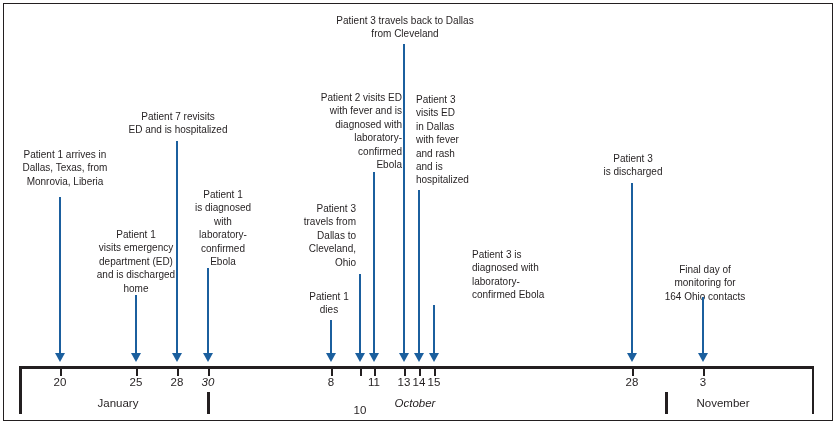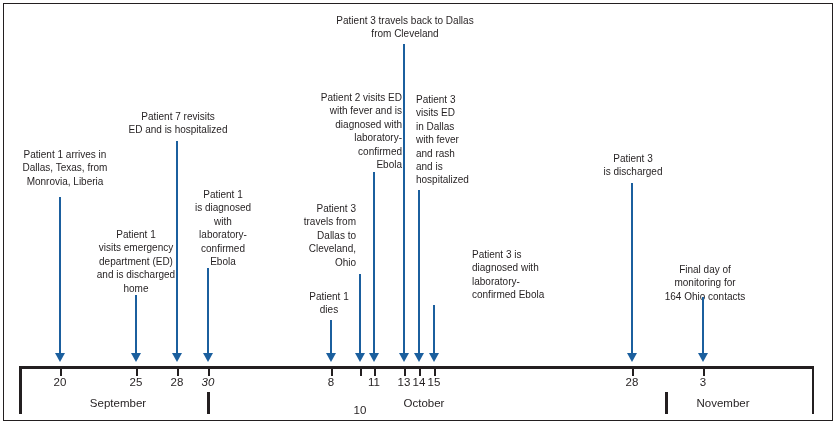--- a/index.html
+++ b/index.html
@@ -210,19 +210,19 @@
         <div class="tick" style="left: 400px;"></div>
         <div class="tick-label" style="left: 400px;">14</div>
         <div class="tick" style="left: 415px;"></div>
         <div class="tick-label" style="left: 415px;">15</div>
         <div class="tick" style="left: 613px;"></div>
         <div class="tick-label" style="left: 613px;">28</div>
         <div class="tick" style="left: 684px;"></div>
         <div class="tick-label" style="left: 684px;">3</div>
       </div>
     <div id="months-layer">
-        <div class="month-label" style="left: 99px;">September</div>
-        <div class="month-label" style="left: 405px;">October</div>
+        <div class="month-label" style="left: 99px;">January</div>
+        <div class="month-label" style="left: 396px; font-style: italic;">October</div>
         <div class="month-label" style="left: 704px;">November</div>
       </div>
   </div>
 
 </div>
 
 </body></html>

